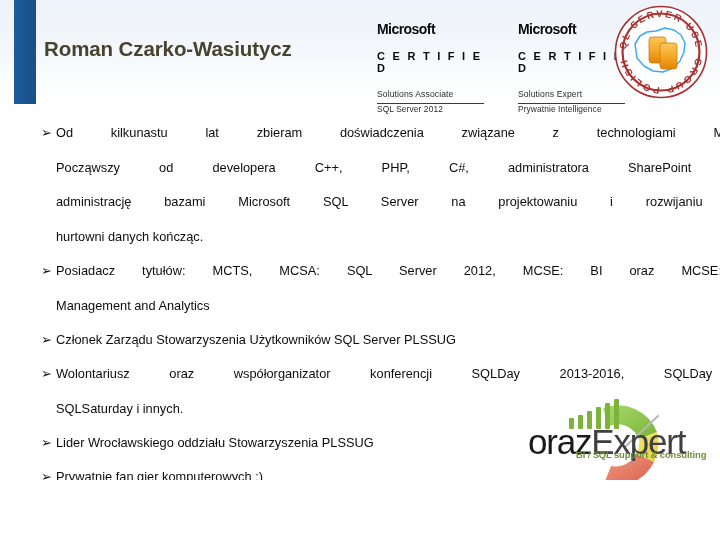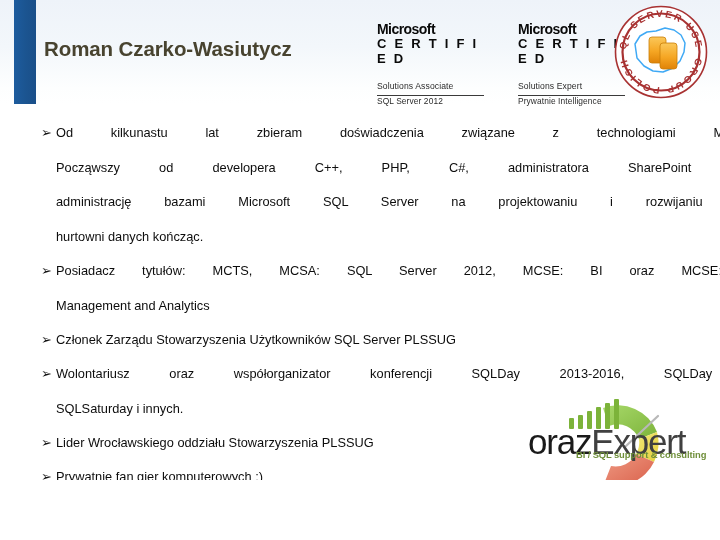--- a/index.html
+++ b/index.html
@@ -28,22 +28,22 @@
   }
 
   
   .ms-badges{position:absolute;left:377px;top:22px;display:flex;gap:34px;}
   .ms-badge{width:107px;color:#111;}
   .ms-badge .ms-word{
     font-size:14px;font-weight:bold;line-height:1.02;
     letter-spacing:-0.55px;color:#0a0a0a;
   }
   .ms-badge .ms-cert{
-    font-size:13px;font-weight:bold;letter-spacing:2.25px;
-    color:#0a0a0a;margin-top:0;
+    font-size:11px;font-weight:bold;letter-spacing:2.25px;
+    color:#0a0a0a;margin-top:14px;
   }
   .ms-badge .ms-sub{
     font-size:8.6px;color:#2b2b2b;margin-top:15px;
     padding-bottom:4px;border-bottom:1px solid #3a3a3a;
     letter-spacing:.1px;
   }
   .ms-badge .ms-prod{
     font-size:8.4px;color:#2b2b2b;letter-spacing:.1px;
   }
 

